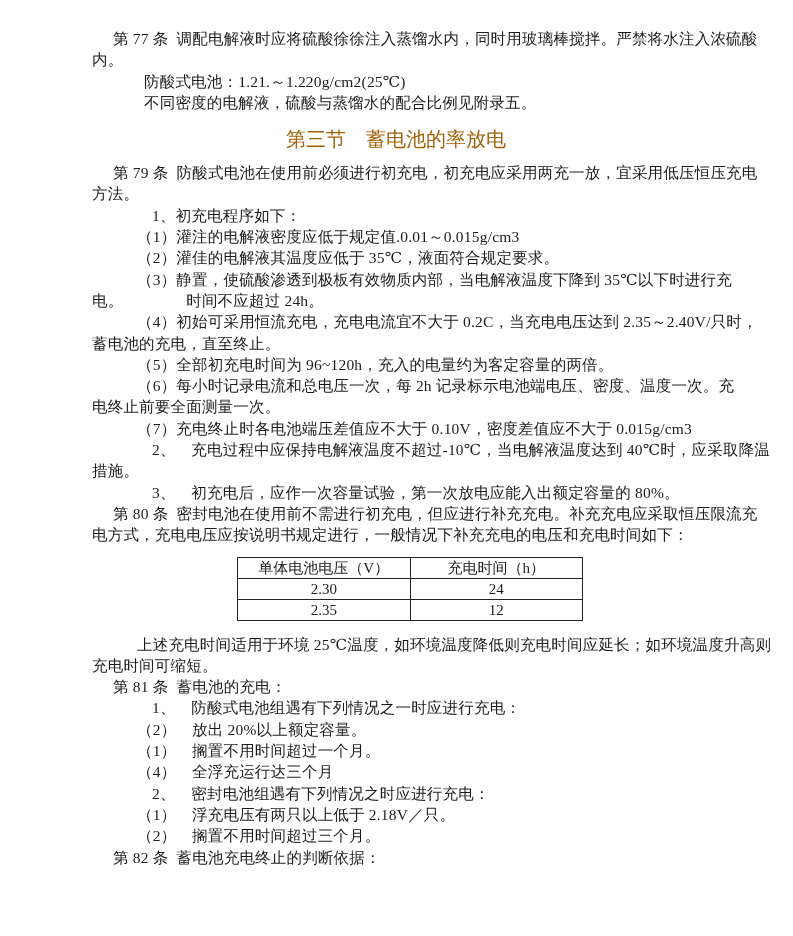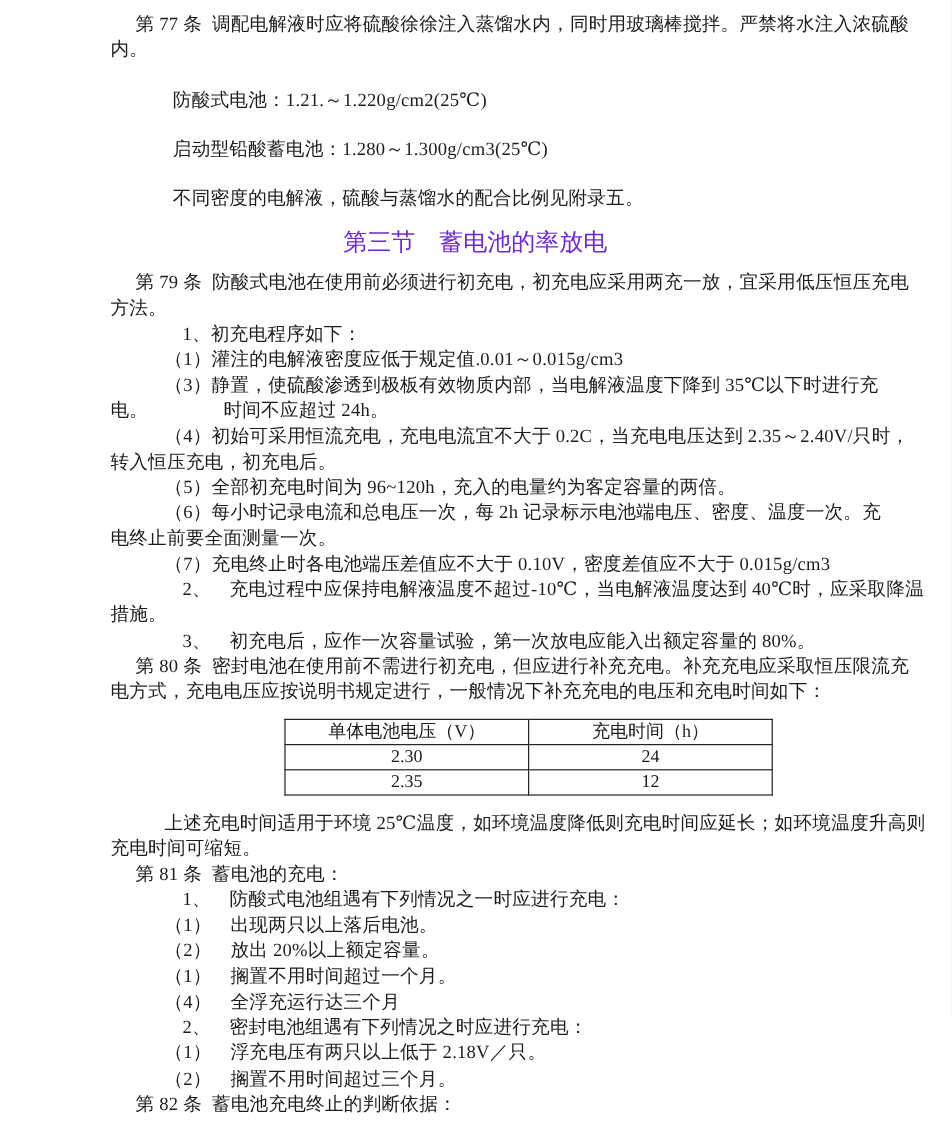--- a/index.html
+++ b/index.html
@@ -1,49 +1,49 @@
 <!DOCTYPE html>
 <html><head>
 <meta charset="utf-8">
 <style>
   html,body{margin:0;padding:0;}
   body{background:#e8e8e8;}
   .page{
     width:793px;height:936px;
     background:#ffffff;
     box-sizing:border-box;
-    padding:10px 93px 0 92px;
+    padding:28px 93px 0 92px;
     overflow:hidden;
     font-family:"Liberation Serif","DejaVu Serif",serif;
     color:#1c1c1c;
     position:relative;
   }
   .ln{
     line-height:21.3px;
     font-size:15.5px;
     white-space:pre;
     letter-spacing:0.2px;
   }
   .i0{padding-left:0;}
   .i21{padding-left:21px;}
   .i45{padding-left:45px;}
-  .i52{padding-left:52px;margin-top:20px;}
+  .i52{padding-left:52px;}
   .i60{padding-left:60px;}
   .sec-title{
     text-align:center;
     font-size:20px;
     line-height:24px;
     margin:14px 0 11px 0;
     white-space:pre;
-    color:#6d28d9;
+    color:#a16207;
   }
   table.charge{
     border-collapse:collapse;
     margin:11px 16px 13px 145px;
-    width:407px;
+    width:346px;
     table-layout:fixed;
   }
   table.charge th, table.charge td{
     border:1px solid #242424;
     font-size:15px;
     font-weight:normal;
     text-align:center;
     height:20px;
     line-height:20px;
     padding:0;
@@ -51,31 +51,31 @@
   }
 </style>
 </head>
 <body>
 
 <div class="page">
   <div id="doc">
       <div class="ln i21">第 77 条  调配电解液时应将硫酸徐徐注入蒸馏水内，同时用玻璃棒搅拌。严禁将水注入浓硫酸</div>
       <div class="ln i0">内。</div>
       <div class="ln i52">防酸式电池：1.21.～1.220g/cm2(25℃)</div>
-      <div class="ln i52">启动型铅酸蓄电池：1.280～1.300g/cm3(25℃)</div>
       <div class="ln i52">不同密度的电解液，硫酸与蒸馏水的配合比例见附录五。</div>
       <div class="sec-title">第三节　蓄电池的率放电</div>
       <div class="ln i21">第 79 条  防酸式电池在使用前必须进行初充电，初充电应采用两充一放，宜采用低压恒压充电</div>
       <div class="ln i0">方法。</div>
       <div class="ln i60">1、初充电程序如下：</div>
       <div class="ln i45">（1）灌注的电解液密度应低于规定值.0.01～0.015g/cm3</div>
+      <div class="ln i45">（2）灌佳的电解液其温度应低于 35℃，液面符合规定要求。</div>
       <div class="ln i45">（3）静置，使硫酸渗透到极板有效物质内部，当电解液温度下降到 35℃以下时进行充</div>
       <div class="ln i0">电。　　　　时间不应超过 24h。</div>
       <div class="ln i45">（4）初始可采用恒流充电，充电电流宜不大于 0.2C，当充电电压达到 2.35～2.40V/只时，</div>
-      <div class="ln i0">转入恒压充电，初充电后。</div>
+      <div class="ln i0">蓄电池的充电，直至终止。</div>
       <div class="ln i45">（5）全部初充电时间为 96~120h，充入的电量约为客定容量的两倍。</div>
       <div class="ln i45">（6）每小时记录电流和总电压一次，每 2h 记录标示电池端电压、密度、温度一次。充</div>
       <div class="ln i0">电终止前要全面测量一次。</div>
       <div class="ln i45">（7）充电终止时各电池端压差值应不大于 0.10V，密度差值应不大于 0.015g/cm3</div>
       <div class="ln i60">2、　充电过程中应保持电解液温度不超过-10℃，当电解液温度达到 40℃时，应采取降温</div>
       <div class="ln i0">措施。</div>
       <div class="ln i60">3、　初充电后，应作一次容量试验，第一次放电应能入出额定容量的 80%。</div>
       <div class="ln i21">第 80 条  密封电池在使用前不需进行初充电，但应进行补充充电。补充充电应采取恒压限流充</div>
       <div class="ln i0">电方式，充电电压应按说明书规定进行，一般情况下补充充电的电压和充电时间如下：</div>
       <table class="charge">
@@ -93,21 +93,20 @@
           <tr>
             <td>2.35</td>
             <td>12</td>
           </tr>
         </tbody>
       </table>
       <div class="ln i45">上述充电时间适用于环境 25℃温度，如环境温度降低则充电时间应延长；如环境温度升高则</div>
       <div class="ln i0">充电时间可缩短。</div>
       <div class="ln i21">第 81 条  蓄电池的充电：</div>
       <div class="ln i60">1、　防酸式电池组遇有下列情况之一时应进行充电：</div>
-      <div class="ln i45">（1）　出现两只以上落后电池。</div>
       <div class="ln i45">（2）　放出 20%以上额定容量。</div>
       <div class="ln i45">（1）　搁置不用时间超过一个月。</div>
       <div class="ln i45">（4）　全浮充运行达三个月</div>
       <div class="ln i60">2、　密封电池组遇有下列情况之时应进行充电：</div>
       <div class="ln i45">（1）　浮充电压有两只以上低于 2.18V／只。</div>
       <div class="ln i45">（2）　搁置不用时间超过三个月。</div>
       <div class="ln i21">第 82 条  蓄电池充电终止的判断依据：</div>
     </div>
 </div>
 

